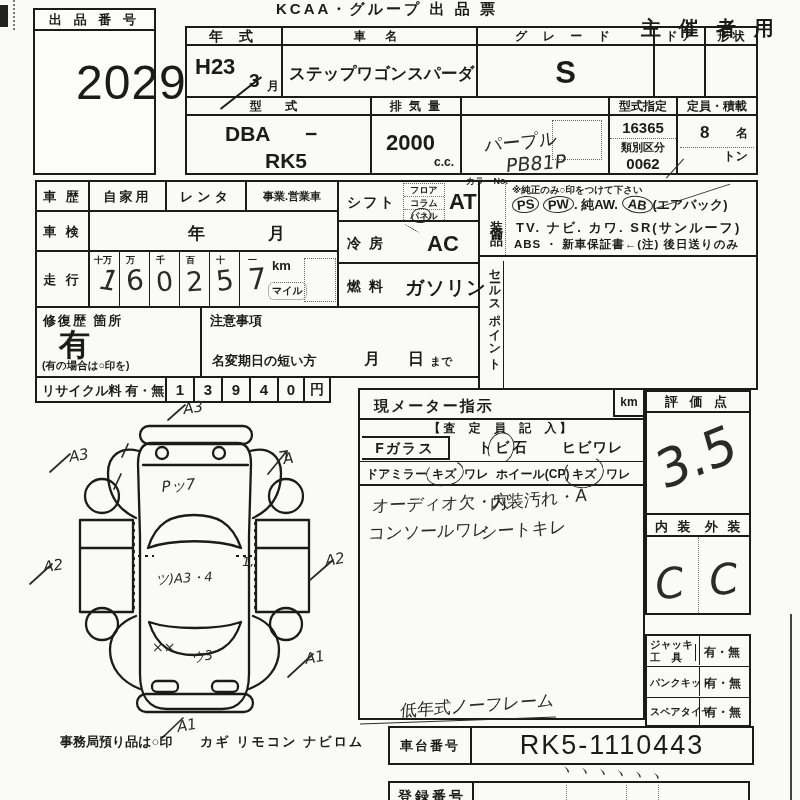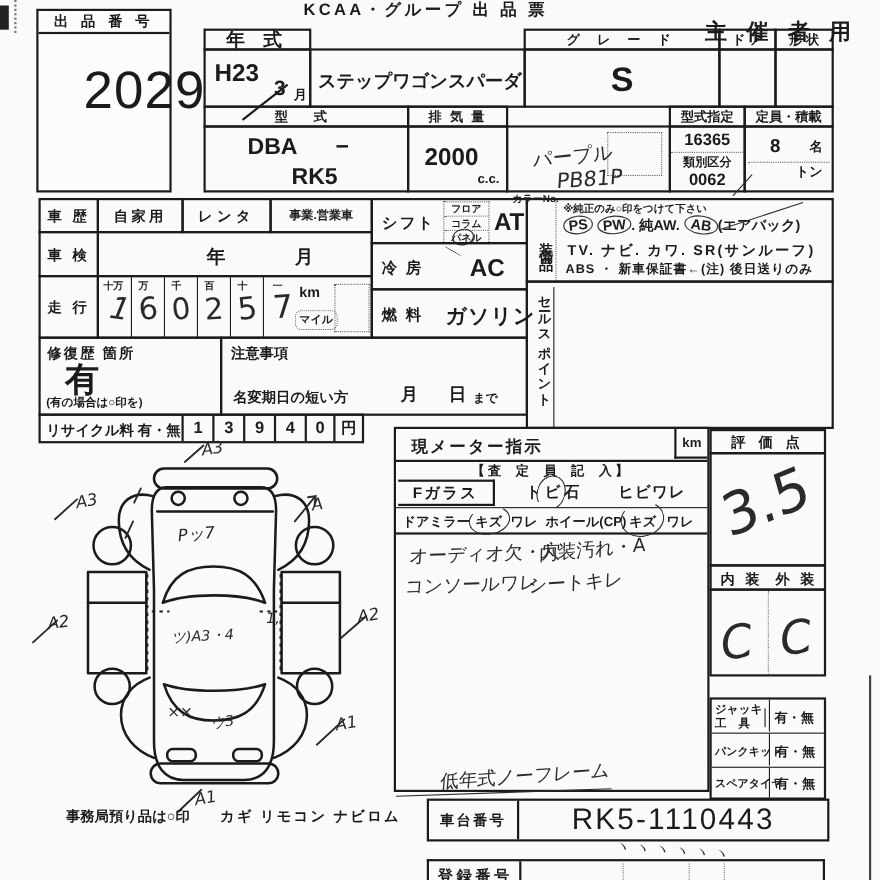--- a/index.html
+++ b/index.html
@@ -27,21 +27,22 @@
   <div class="a" style="left:790px;top:614px;height:186px;border-left:2px solid #444;"></div>
 
   <div class="a bd" style="left:33px;top:8px;width:123px;height:167px;background:#fcfcfa;">
     <div class="ct b" style="height:19px;border-bottom:2px solid var(--ink);font-size:13px;letter-spacing:4px;line-height:19px;">出 品 番 号</div>
     <div class="ct" style="margin-top:24px;font-size:48px;letter-spacing:1px;padding-left:41px;">2029</div>
   </div>
 
   <div class="a b nw" style="left:276px;top:0;font-size:15px;letter-spacing:3px;">KCAA・グループ 出 品 票</div>
   <div class="a b nw" style="left:641px;top:15px;font-size:20px;letter-spacing:6px;">主 催 者 用</div>
 
-  <div class="a bd ct b" style="left:185px;top:26px;width:98px;height:20px;font-size:17px;line-height:17px;letter-spacing:6px;">年  式</div>
+  <div class="a bd ct b" style="left:185px;top:26px;width:98px;height:20px;font-size:14px;line-height:17px;letter-spacing:6px;">年  式</div>
+  <div class="a bd ct b" style="left:281px;top:26px;width:197px;height:20px;font-size:12px;line-height:17px;letter-spacing:8px;">車  名</div>
   <div class="a bd ct b" style="left:476px;top:26px;width:179px;height:20px;font-size:12px;line-height:17px;letter-spacing:6px;">グ レ ー ド</div>
   <div class="a bd ct b" style="left:653px;top:26px;width:53px;height:20px;font-size:12px;line-height:17px;">ド ア</div>
   <div class="a bd ct b" style="left:704px;top:26px;width:54px;height:20px;font-size:12px;line-height:17px;">形 状</div>
 
   <div class="a bd" style="left:185px;top:44px;width:98px;height:54px;">
     <span class="a b" style="left:8px;top:8px;font-size:22px;">H23</span>
     <span class="stroke" style="left:28px;top:46px;width:52px;transform:rotate(-38deg);border-top-width:2px;border-color:var(--ink);"></span>
     <span class="a b" style="left:62px;top:24px;font-size:19px;">3</span>
     <span class="a b" style="left:80px;top:32px;font-size:12px;">月</span>
   </div>

